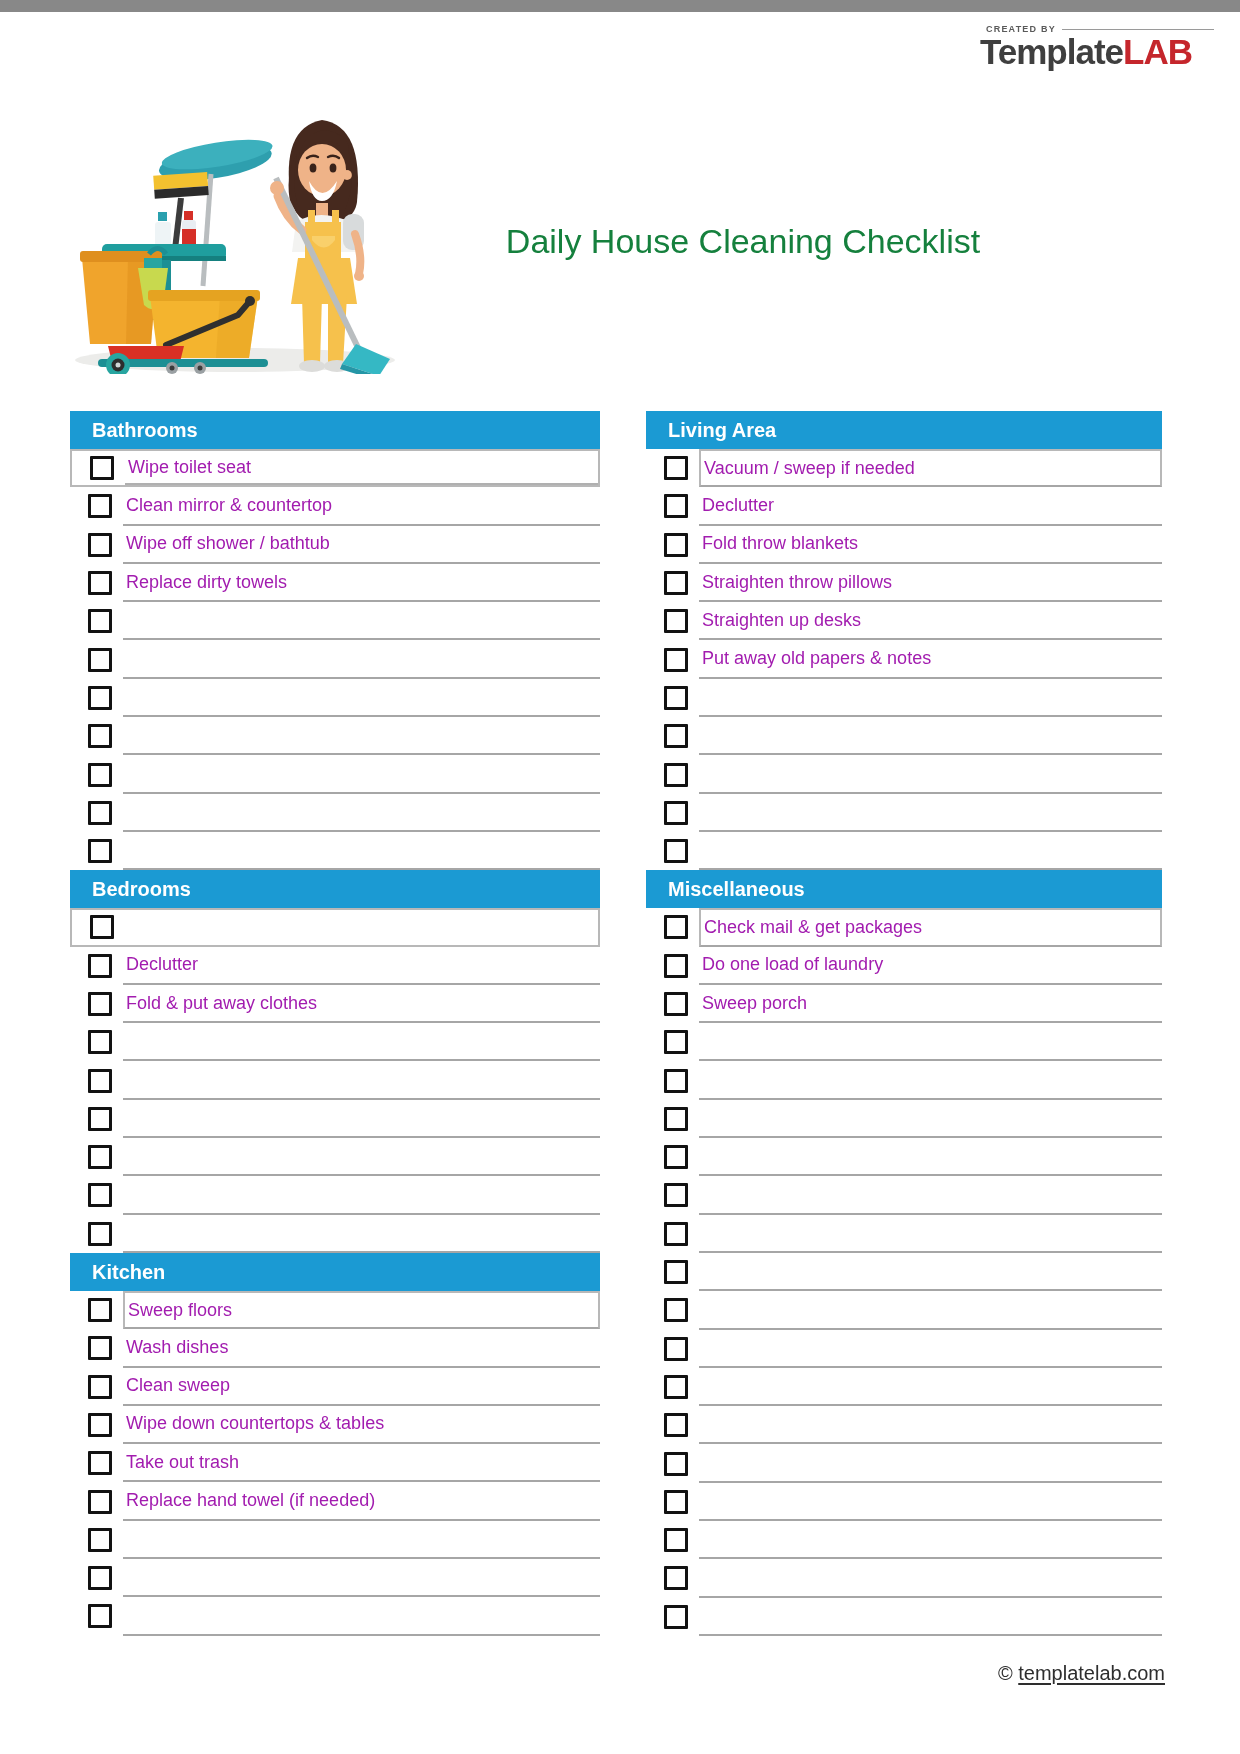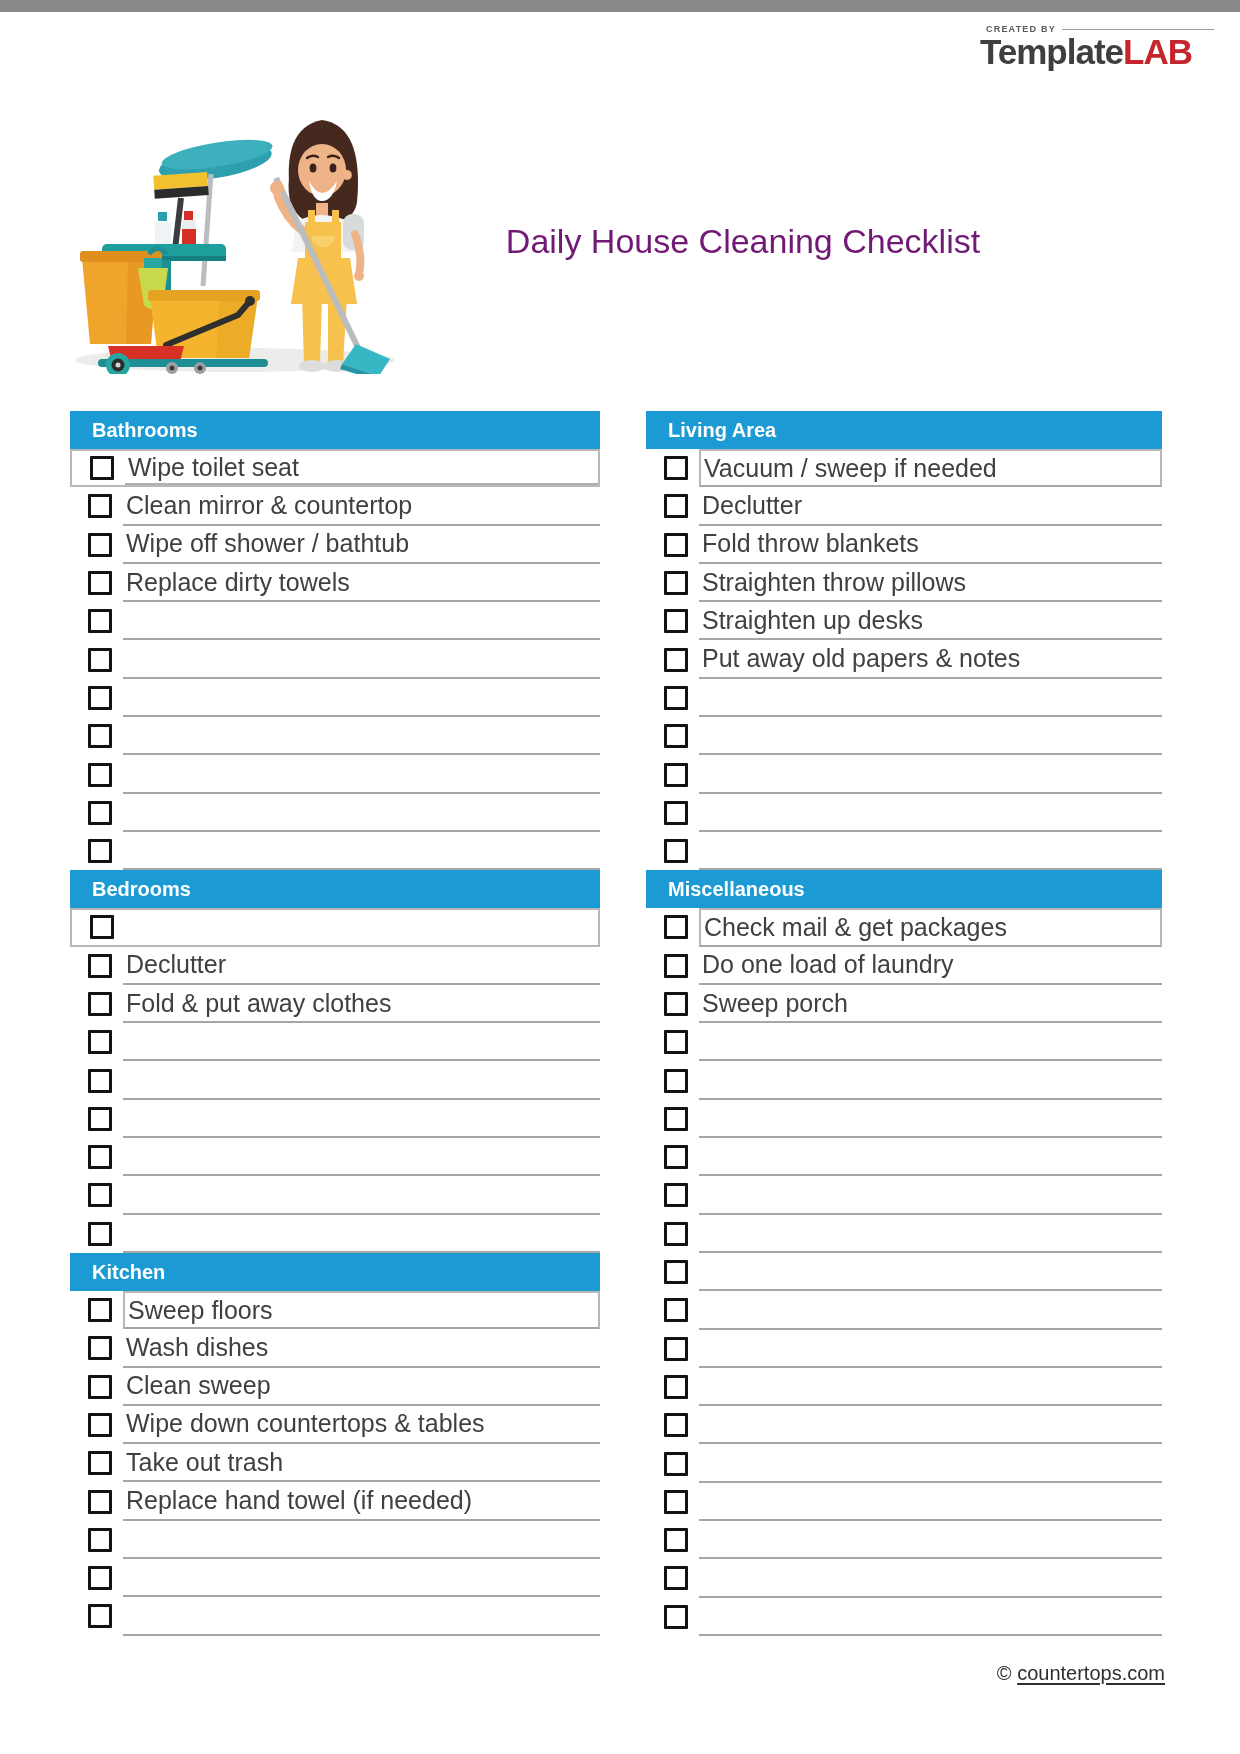--- a/index.html
+++ b/index.html
@@ -9,36 +9,36 @@
   }
   
   .logo{position:absolute;top:12px;right:24px;width:236px;}
   .logo-created{display:flex;align-items:center;gap:6px;font-size:9px;font-weight:bold;
     letter-spacing:1.2px;color:#5a5a5a;margin:0 2px 0 6px;}
   .logo-created::after{content:"";flex:1;height:1px;background:#9a9a9a;}
   .logo-text{font-size:35px;font-weight:bold;color:#3f3f3f;line-height:1.05;letter-spacing:-1px;white-space:nowrap;}
   .logo-text .lab{color:#c5262c;}
   
   .title{position:absolute;top:210px;left:468px;width:550px;text-align:center;
-    font-size:34px;color:#701a75;font-weight:400;letter-spacing:0;}
+    font-size:34px;color:#15803d;font-weight:400;letter-spacing:0;}
   
   .illu{position:absolute;top:96px;left:70px;width:332px;height:266px;}
   
   .col{position:absolute;top:399px;}
   .col-left{left:70px;width:530px;}
   .col-right{left:646px;width:516px;}
   .sec-header{height:38px;background:#1b9ad3;color:#ffffff;font-weight:bold;font-size:20px;
     line-height:38px;padding-left:22px;box-sizing:border-box;}
   .row{height:38.3px;display:flex;align-items:center;box-sizing:border-box;}
   .row.box-row{border:2px solid #b8b8b8;}
   .checkbox{width:18px;height:18px;border:3px solid #121212;border-radius:1px;background:#fff;
     margin-left:18px;flex:none;}
   .cell{flex:1;height:100%;margin-left:11px;display:flex;align-items:center;
     border-bottom:2px solid #a6a6a6;box-sizing:border-box;
-    font-size:25px;color:#404040;padding-left:3px;white-space:nowrap;overflow:hidden;}
+    font-size:18px;color:#a21caf;padding-left:3px;white-space:nowrap;overflow:hidden;}
   .row.box-row .cell{border-bottom:2px solid #b0b0b0;}
   .cell.box-cell{border:2px solid #b8b8b8;border-bottom:2px solid #a6a6a6;}
   
   .footer{position:absolute;top:1650px;right:75px;font-size:20px;color:#2e2e2e;}
   .footer .link{text-decoration:underline;text-underline-offset:3px;color:#2e2e2e;cursor:pointer;}
 </style>
 </head>
 <body>
 
 <div class="page">
@@ -379,15 +379,15 @@
       <div class="row">
         <span class="checkbox"></span>
         <div class="cell"></div>
       </div>
       <div class="row">
         <span class="checkbox"></span>
         <div class="cell"></div>
       </div>
     </div>
 
-  <div class="footer"><span>© </span><span class="link">countertops.com</span></div>
+  <div class="footer"><span>© </span><span class="link">templatelab.com</span></div>
 
 </div>
 
 </body></html>

